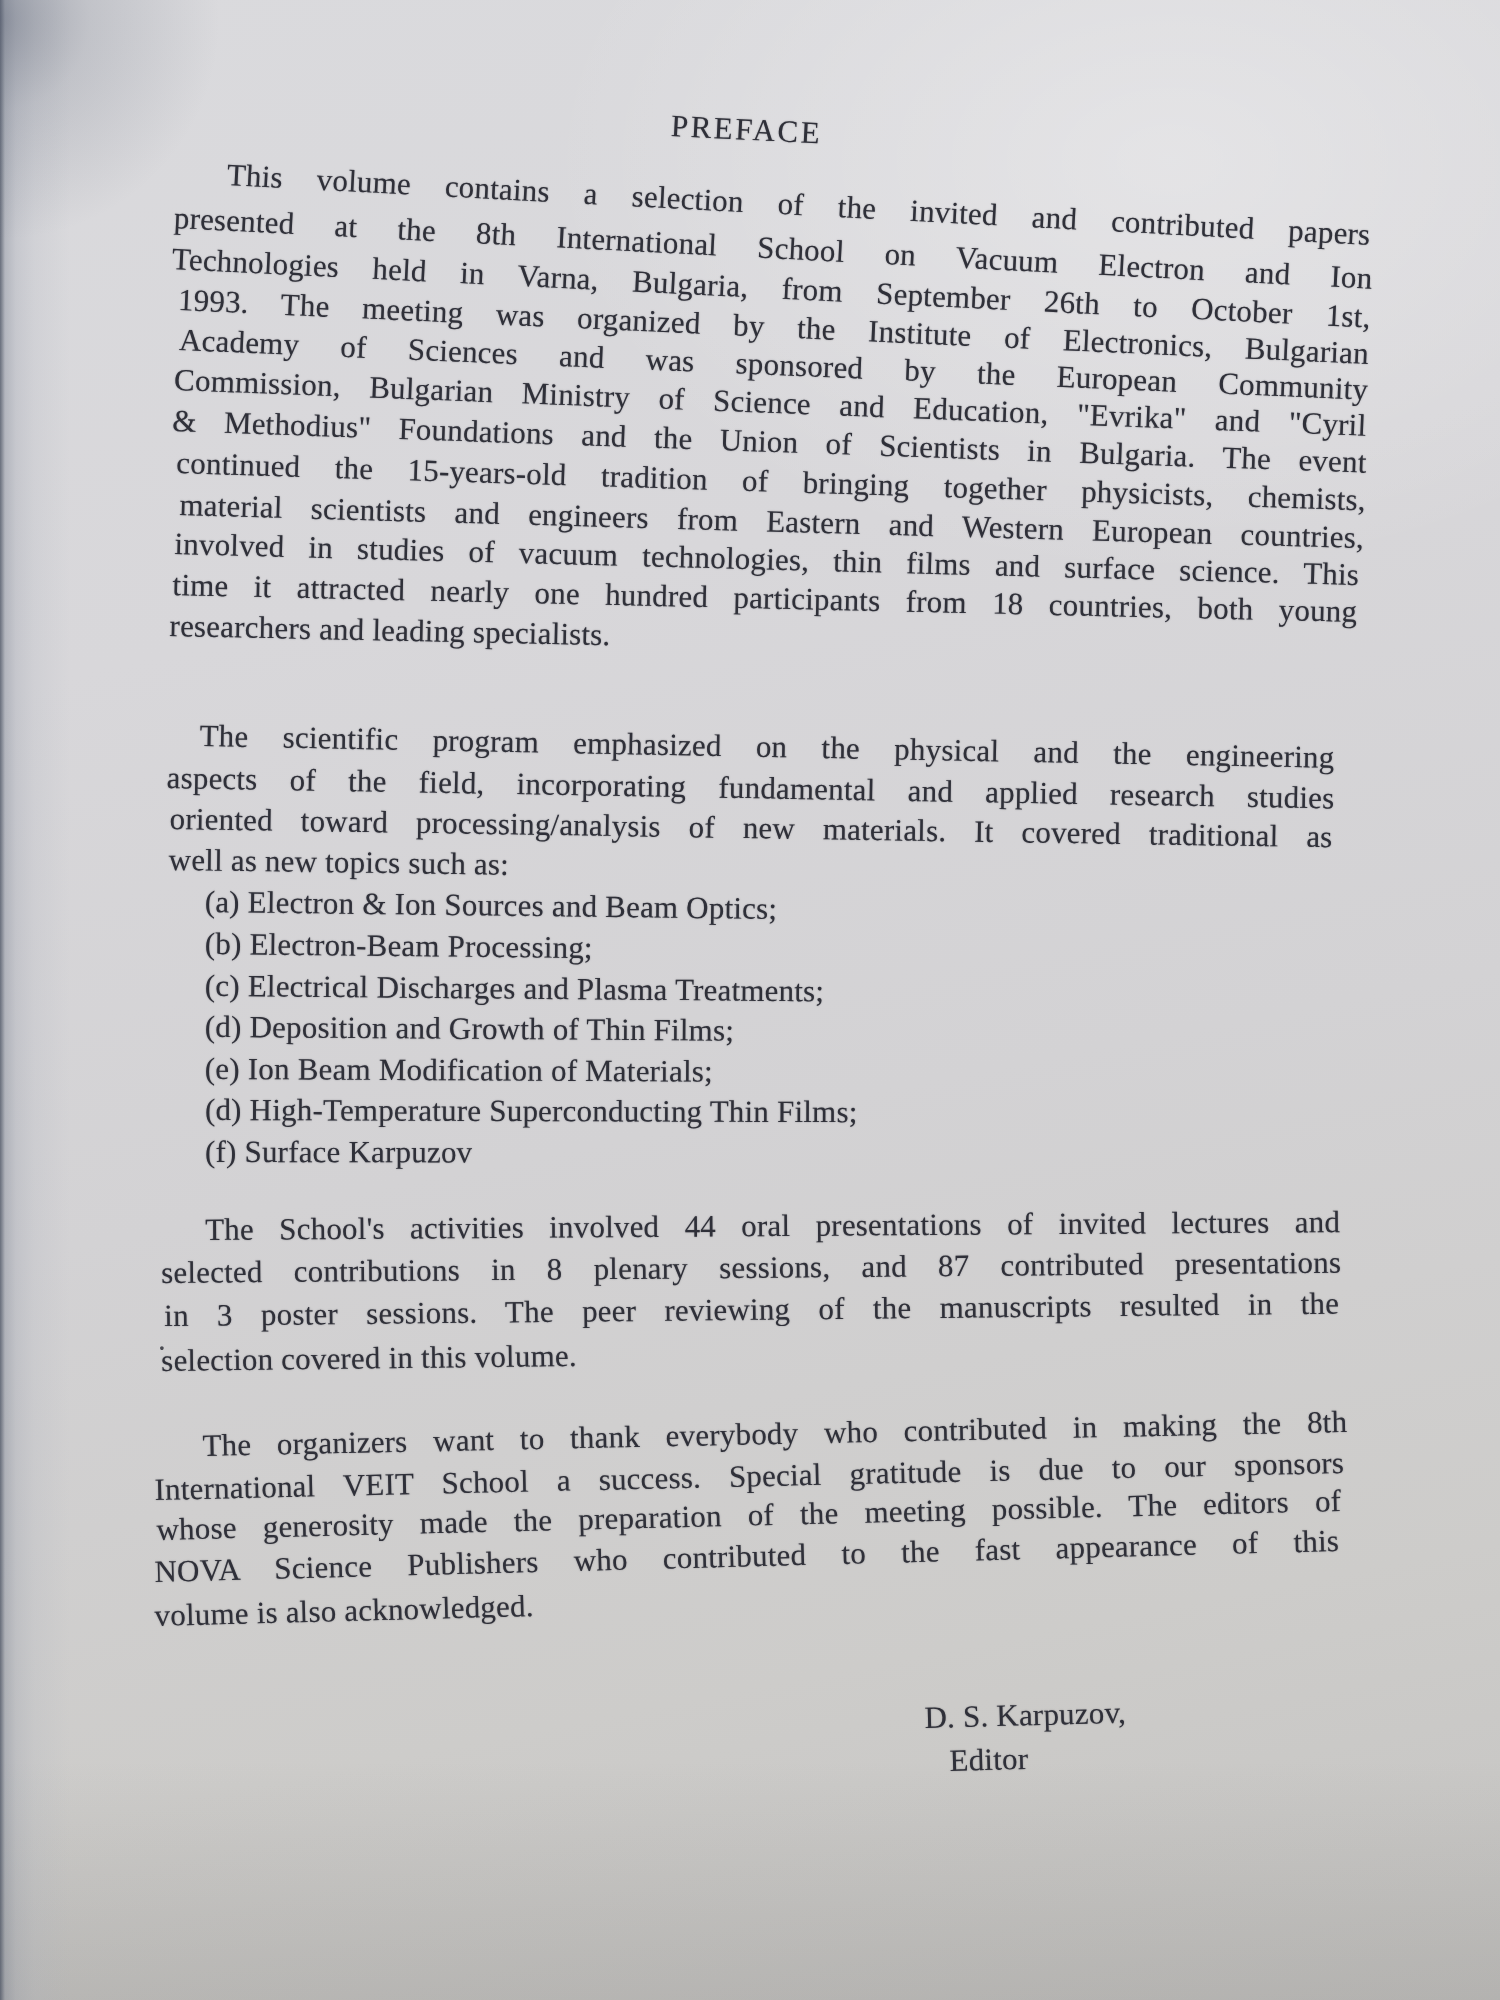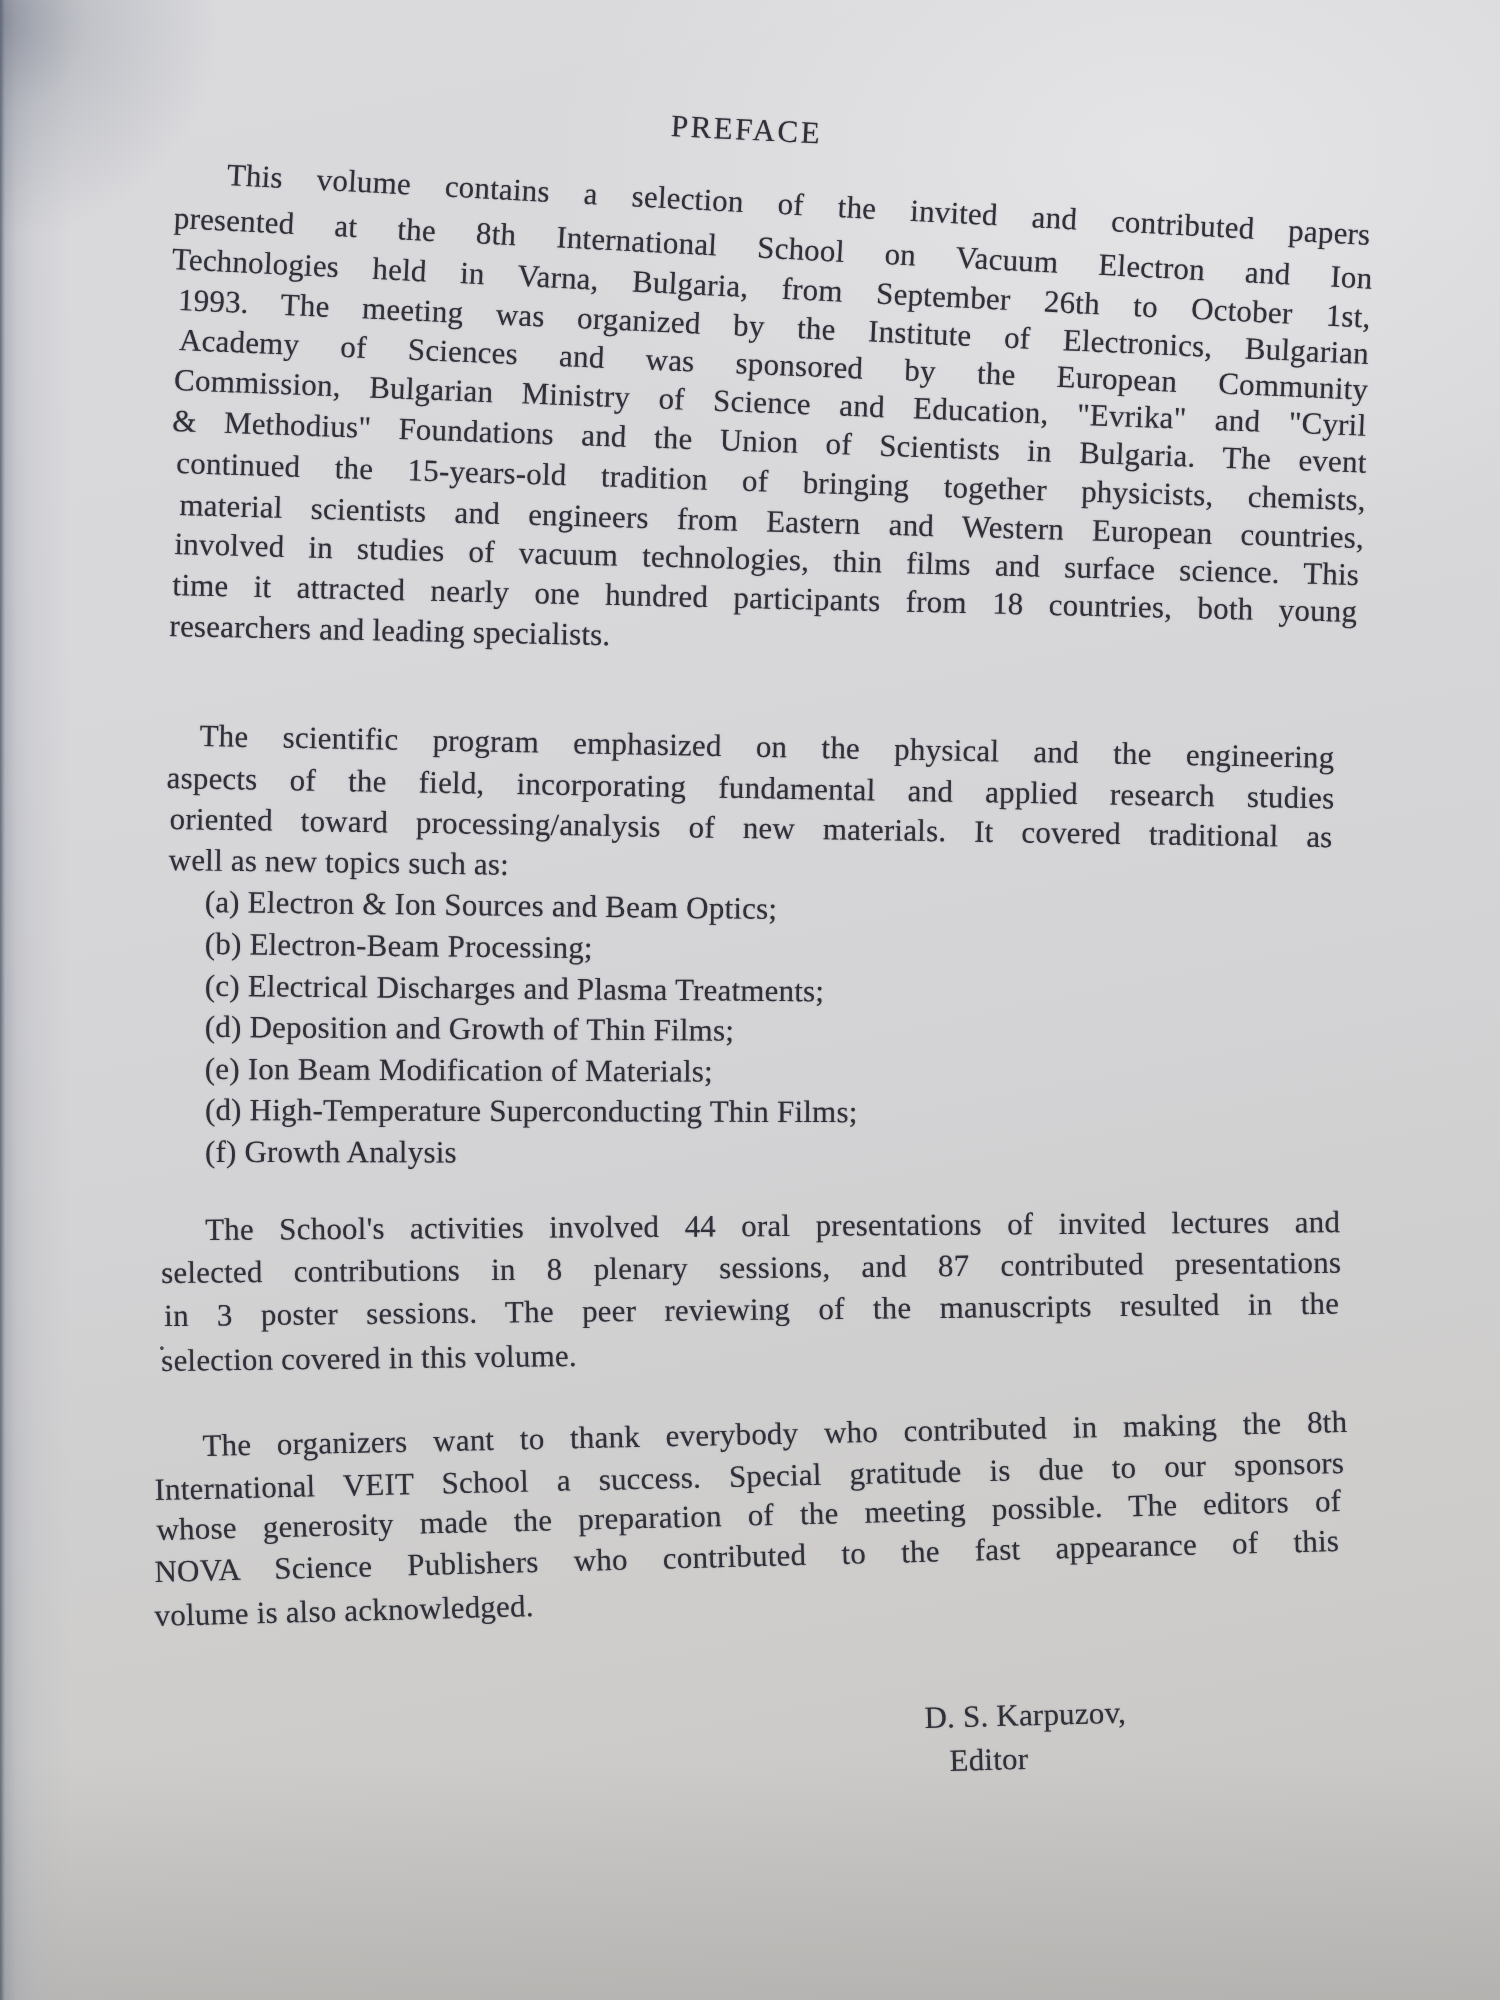--- a/index.html
+++ b/index.html
@@ -67,21 +67,21 @@
   <div class="ln j" style="left:167px;top:758px;width:1168px;transform:rotate(1.0deg)">aspects of the field, incorporating fundamental and applied research studies</div>
   <div class="ln j" style="left:170px;top:799px;width:1163px;transform:rotate(0.9deg)">oriented toward processing/analysis of new materials. It covered traditional as</div>
   <div class="ln" style="left:169px;top:840px;transform:rotate(0.8deg)">well as new topics such as:</div>
 
   <div class="ln" style="left:205px;top:882px;transform:rotate(0.7deg)">(a) Electron &amp; Ion Sources and Beam Optics;</div>
   <div class="ln" style="left:205px;top:924px;transform:rotate(0.6deg)">(b) Electron-Beam Processing;</div>
   <div class="ln" style="left:205px;top:966px;transform:rotate(0.5deg)">(c) Electrical Discharges and Plasma Treatments;</div>
   <div class="ln" style="left:205px;top:1007px;transform:rotate(0.4deg)">(d) Deposition and Growth of Thin Films;</div>
   <div class="ln" style="left:205px;top:1049px;transform:rotate(0.3deg)">(e) Ion Beam Modification of Materials;</div>
   <div class="ln" style="left:205px;top:1090px;transform:rotate(0.2deg)">(d) High-Temperature Superconducting Thin Films;</div>
-  <div class="ln" style="left:205px;top:1132px;transform:rotate(0.1deg)">(f) Growth Analysis</div>
+  <div class="ln" style="left:205px;top:1132px;transform:rotate(0.1deg)">(f) Surface Karpuzov</div>
 
   <div class="ln j" style="left:205px;top:1210px;width:1135px;transform:rotate(-0.4deg)">The School's activities involved 44 oral presentations of invited lectures and</div>
   <div class="ln j" style="left:161px;top:1253px;width:1180px;transform:rotate(-0.5deg)">selected contributions in 8 plenary sessions, and 87 contributed presentations</div>
   <div class="ln j" style="left:164px;top:1296px;width:1175px;transform:rotate(-0.6deg)">in 3 poster sessions. The peer reviewing of the manuscripts resulted in the</div>
   <div class="ln" style="left:161px;top:1341px;transform:rotate(-0.7deg)">selection covered in this volume.</div>
 
   <div class="mark" style="left:158px;top:1322px;">.</div>
 
   <div class="ln j" style="left:202px;top:1426px;width:1145px;transform:rotate(-1.2deg)">The organizers want to thank everybody who contributed in making the 8th</div>
   <div class="ln j" style="left:154px;top:1470px;width:1190px;transform:rotate(-1.3deg)">International VEIT School a success. Special gratitude is due to our sponsors</div>

